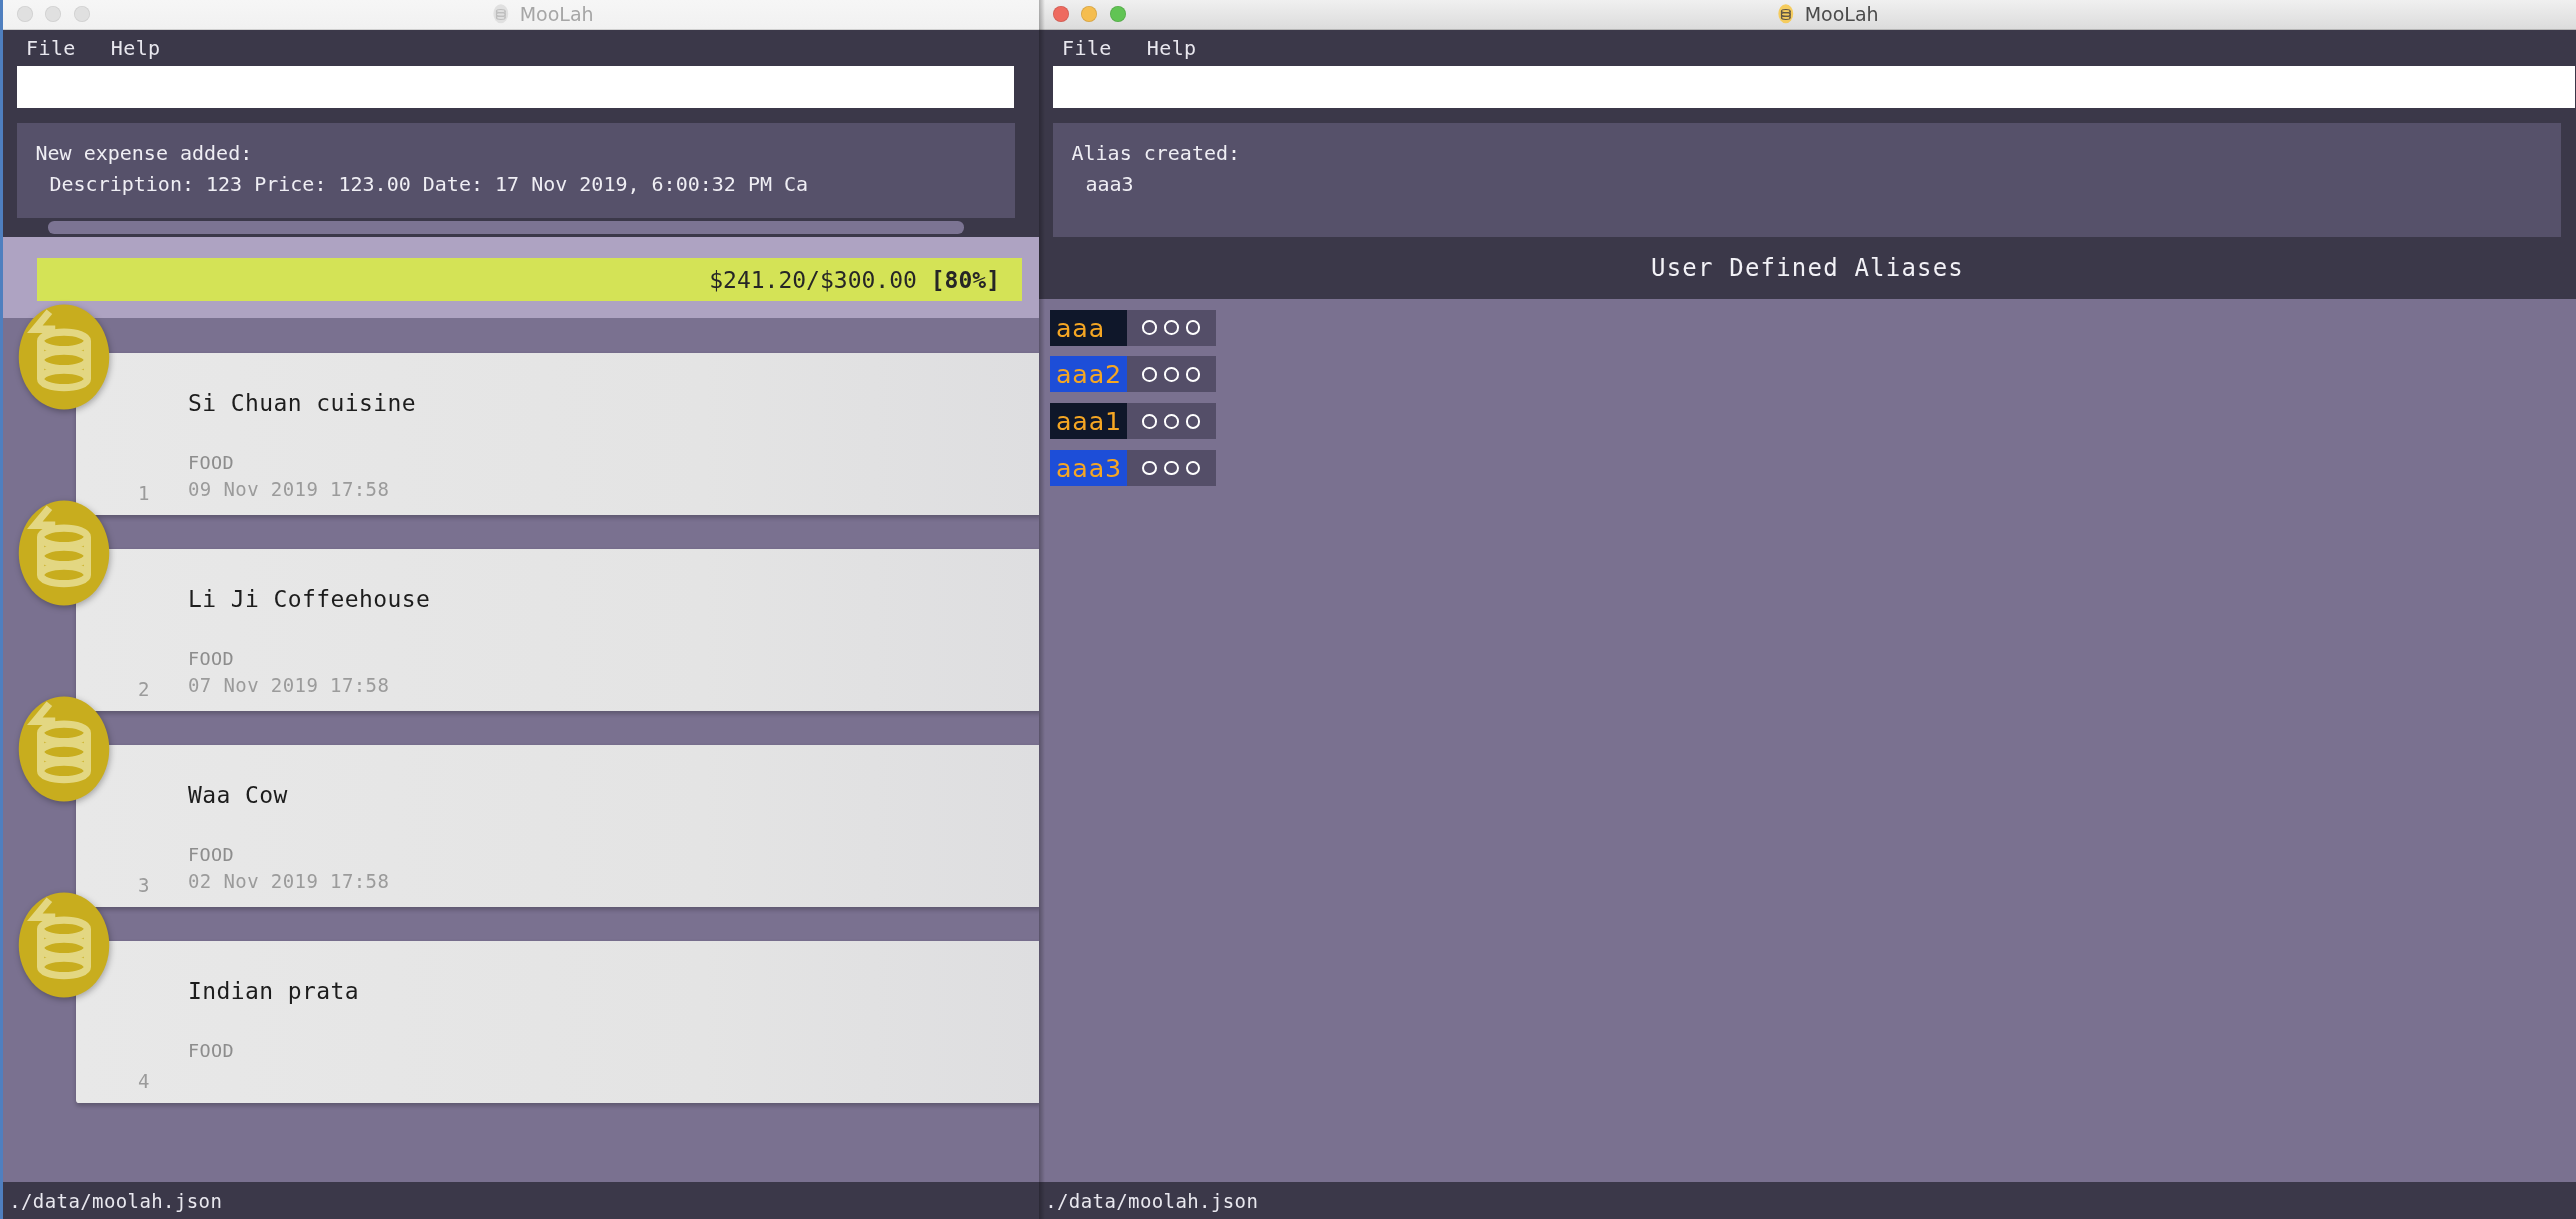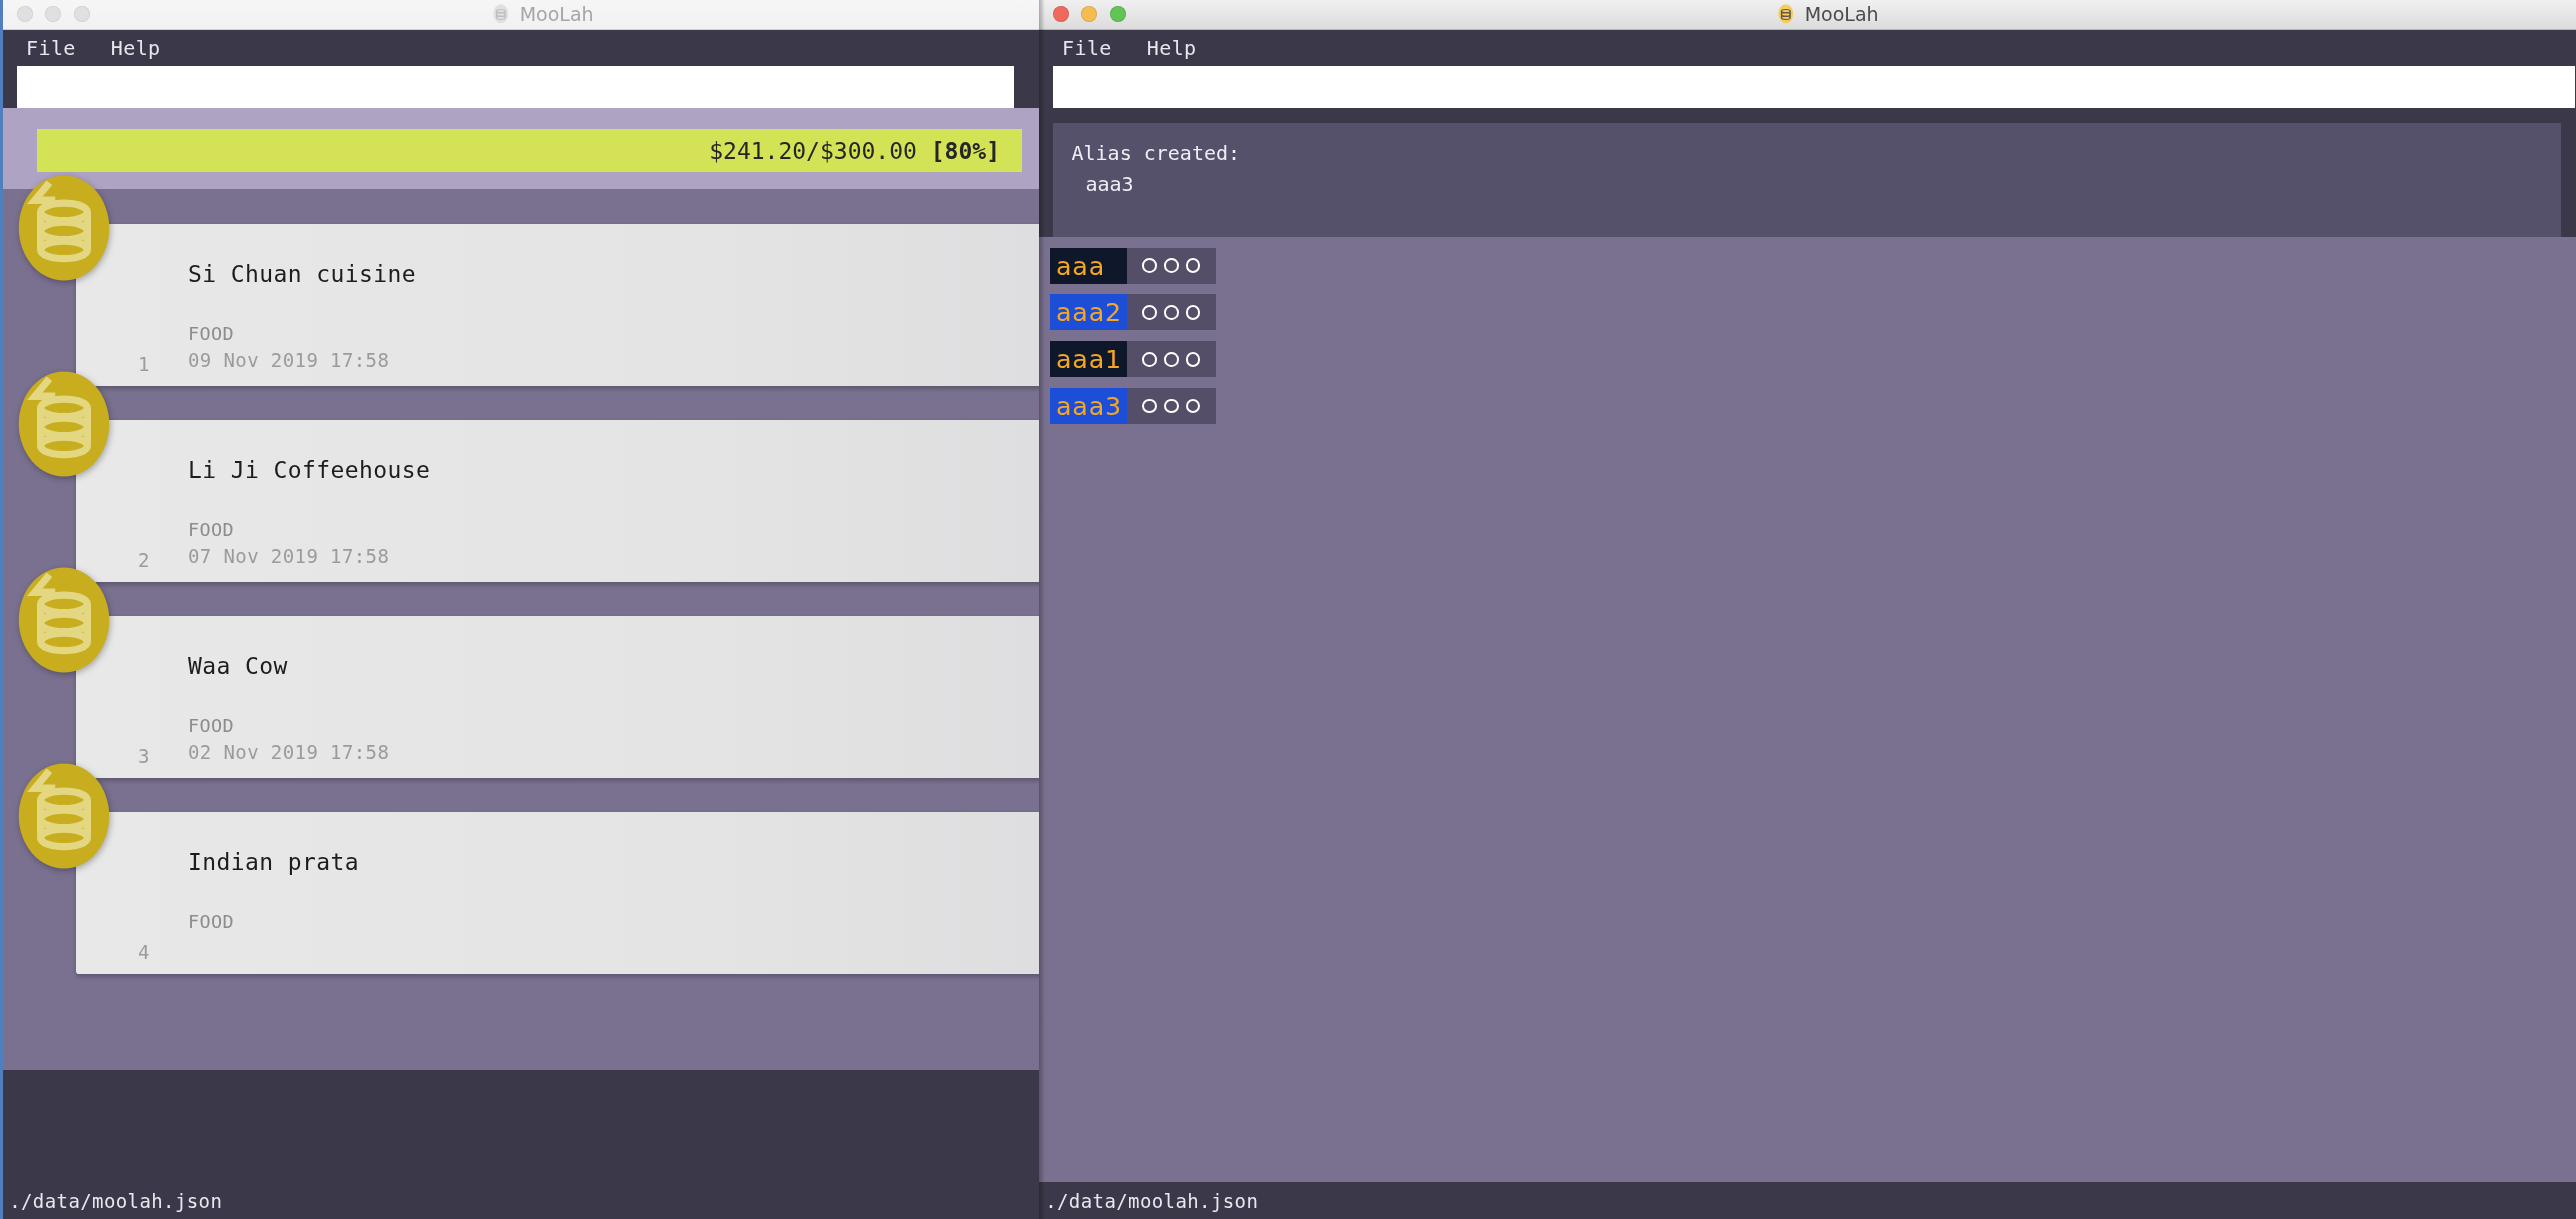--- a/index.html
+++ b/index.html
@@ -184,20 +184,27 @@
 
     <div class="menubar">
       <span class="menu-item">File</span>
       <span class="menu-item">Help</span>
     </div>
 
     <div class="cmdwrap">
       <input class="cmdbox" type="text" placeholder="" style="">
     </div>
 
+    <div class="resultwrap">
+      <div class="resultbox"><span>New expense added:</span><br><span class="ln2">Description: 123 Price: 123.00 Date: 17 Nov 2019, 6:00:32 PM Ca</span>
+        <div class="hscroll-track">
+          <div class="hscroll-thumb"></div>
+        </div>
+      </div>
+    </div>
 
     <div class="expense-panel">
       <div class="panel-head">
         <div class="budget-bar">
           <div class="budget-text"><span>$241.20/$300.00 </span><b>[80%]</b></div>
         </div>
       </div>
 
       <div class="expense-list">
 
@@ -315,20 +322,23 @@
 
     <div class="cmdwrap">
       <input class="cmdbox" type="text" placeholder="" style="">
     </div>
 
     <div class="resultwrap">
       <div class="resultbox"><span>Alias created:</span><br><span class="ln2">aaa3</span></div>
     </div>
 
     <div class="alias-panel">
+      <div class="alias-head">
+        <span class="alias-head-title">User Defined Aliases</span>
+      </div>
       <div class="alias-rows">
 
         <div class="alias-row">
           <div class="alias-name bg-a">aaa</div>
           <div class="alias-dots">
             <span class="odot"></span>
             <span class="odot"></span>
             <span class="odot"></span>
           </div>
         </div>

